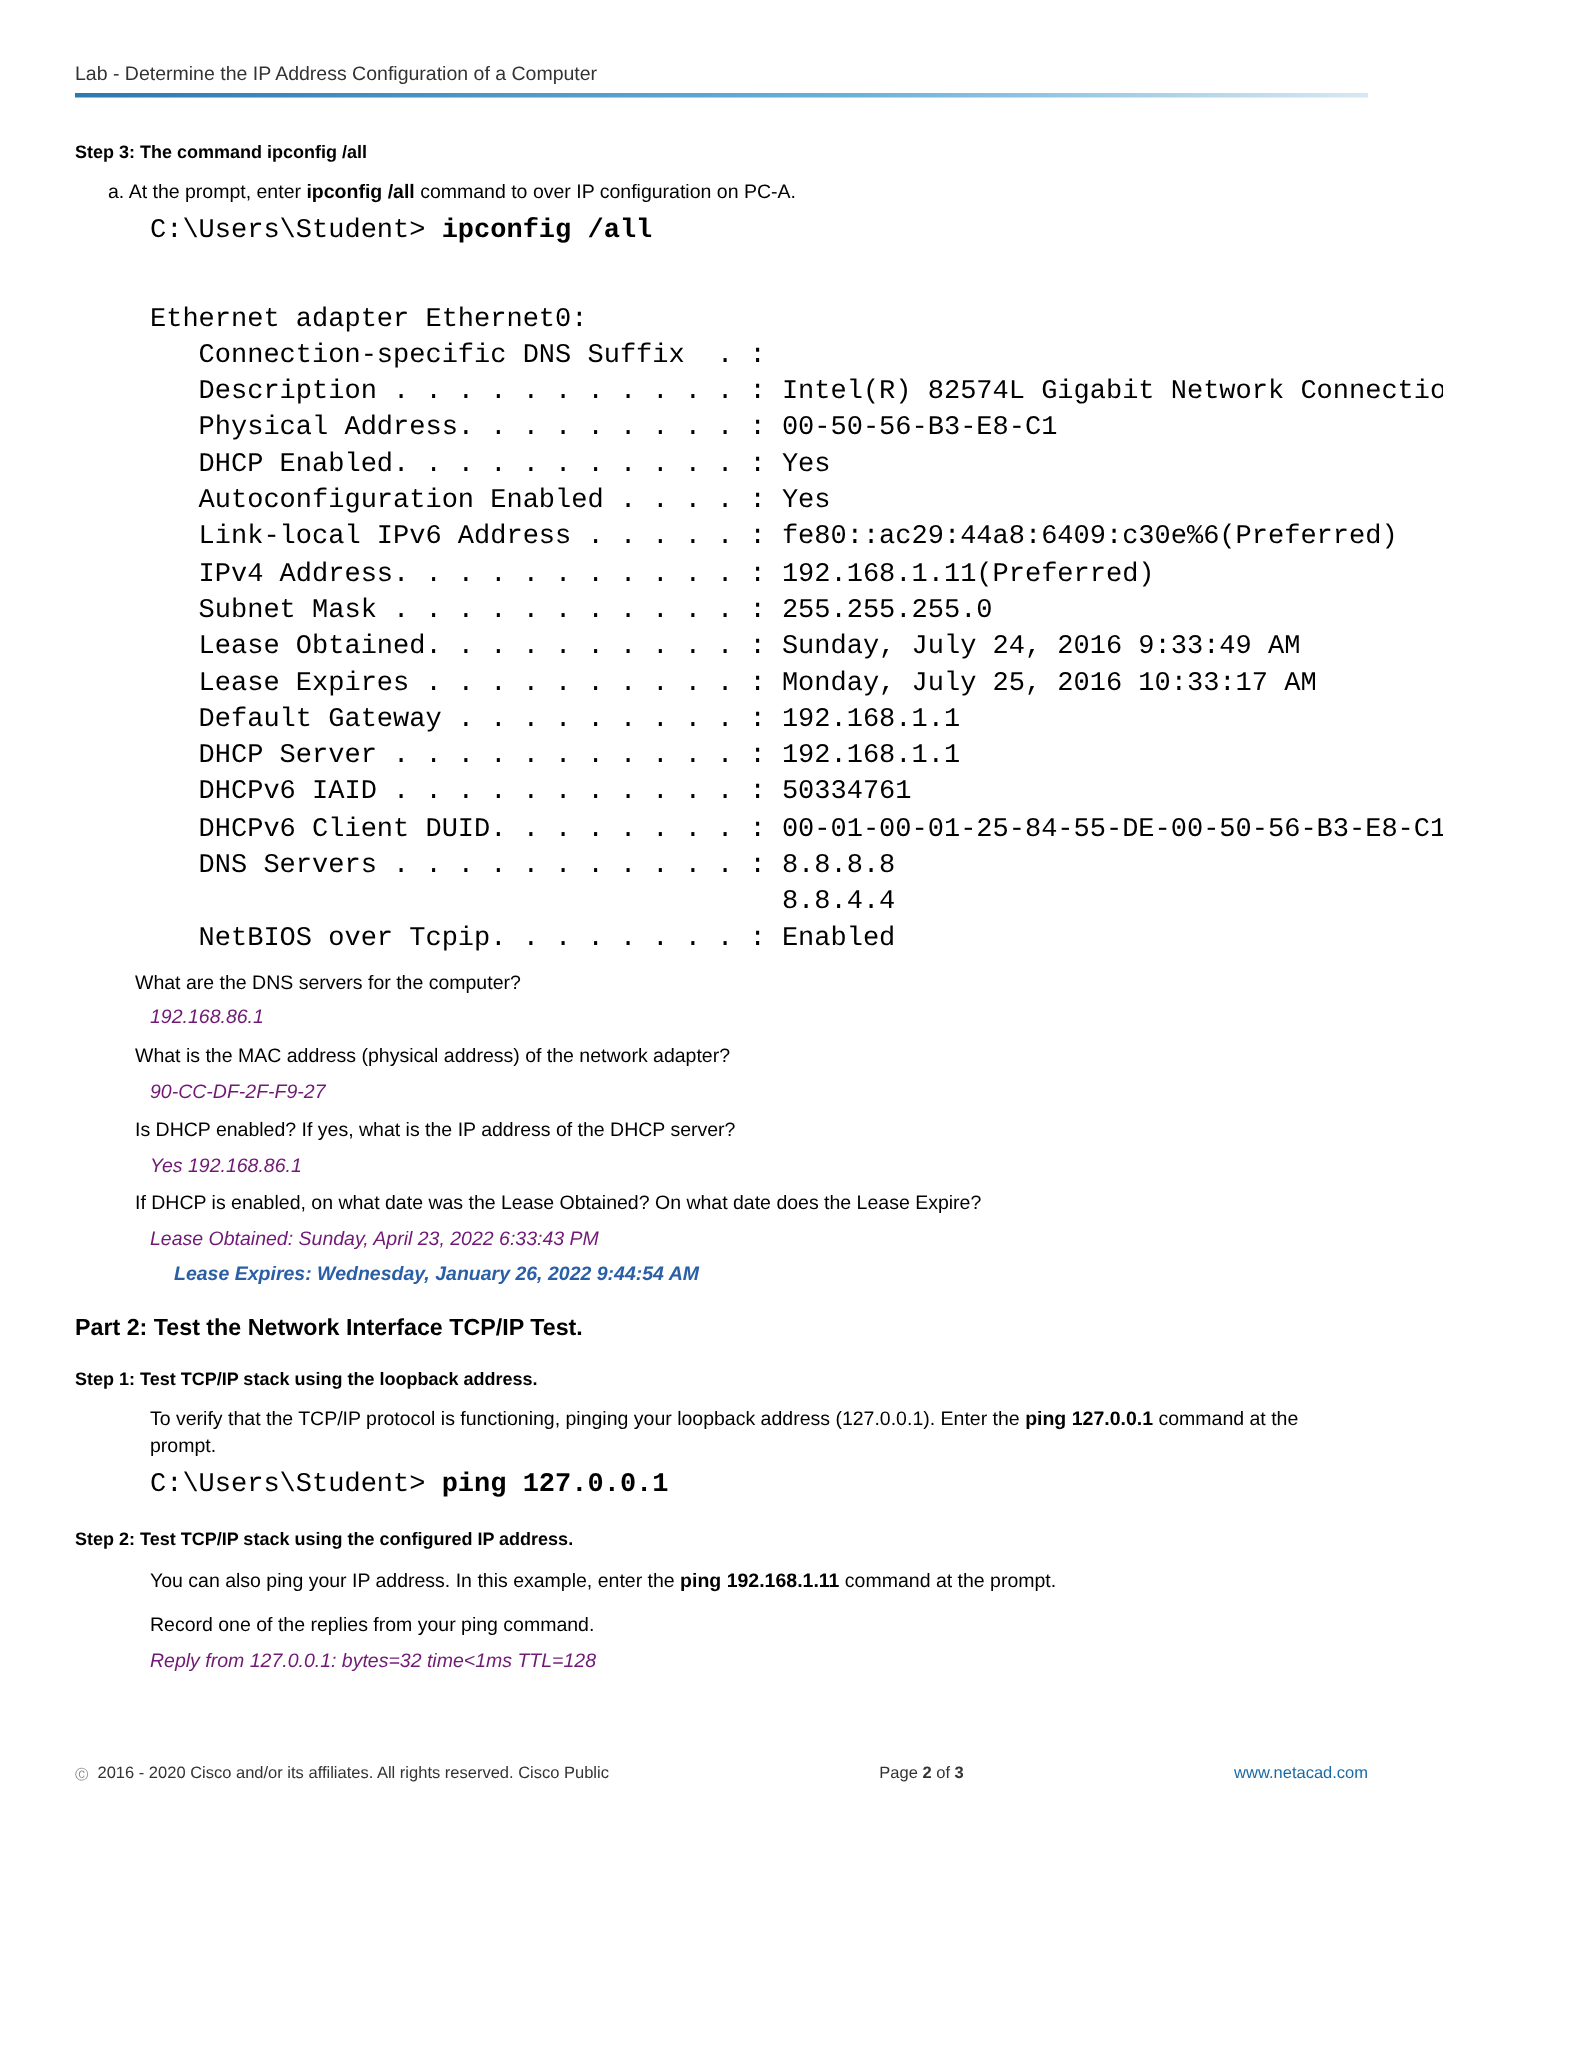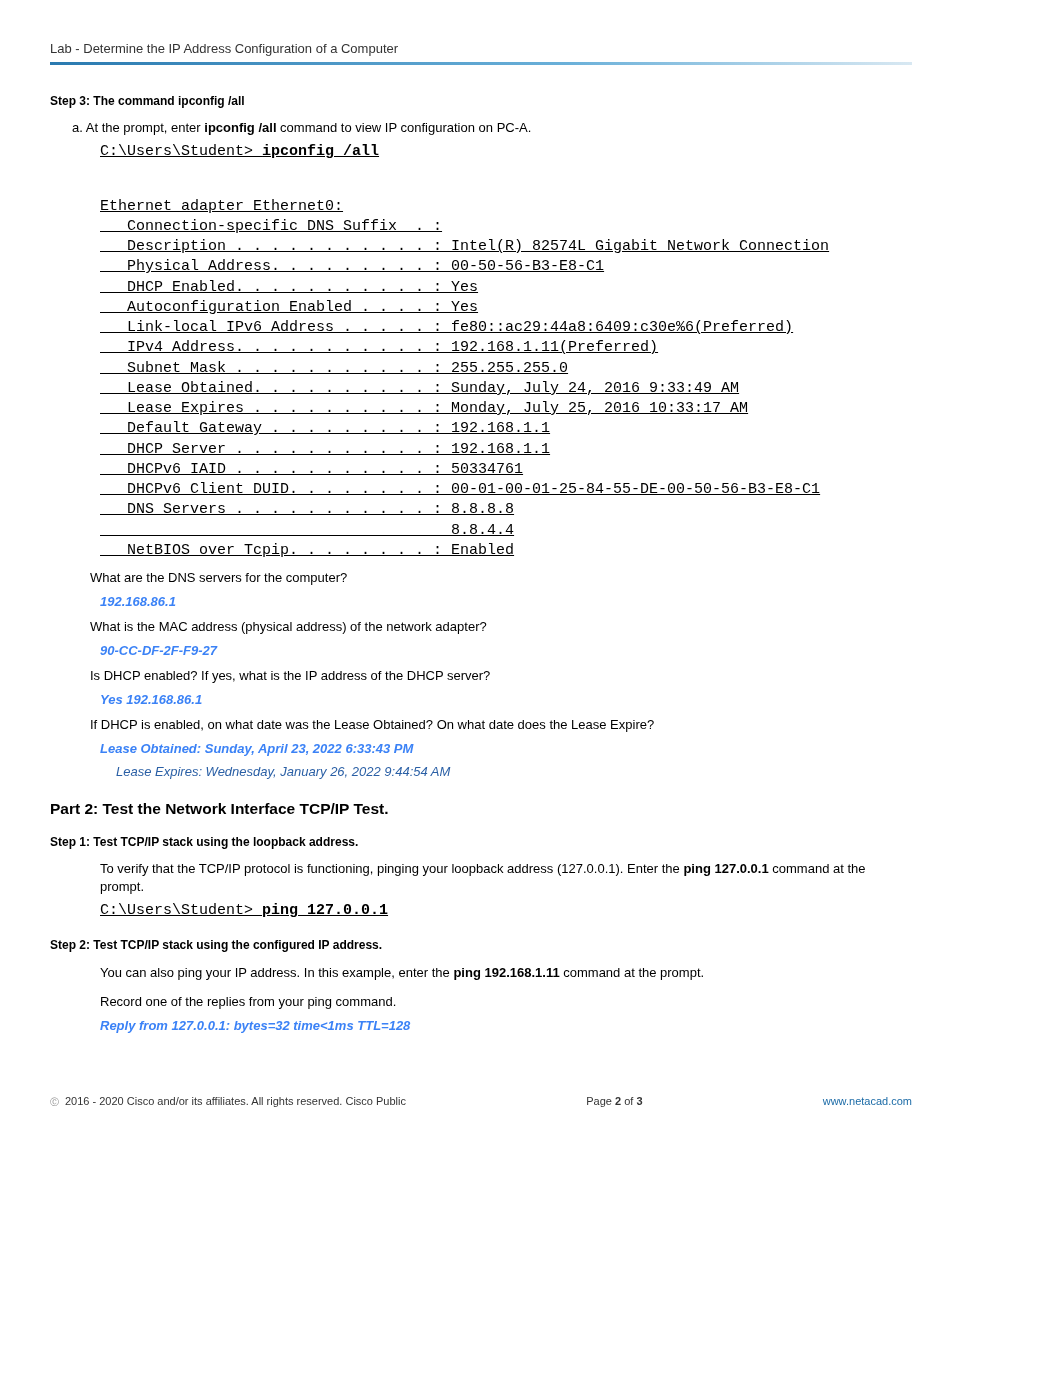--- a/index.html
+++ b/index.html
@@ -30,36 +30,35 @@
     font-weight: bold;
     font-size: 12px;
     margin-top: 28px;
     margin-bottom: 10px;
   }
   .ol-a {
     margin: 0 0 6px 22px;
   }
   .mono {
     font-family: "Courier New", Courier, monospace;
-    font-size: 15px;
+    font-size: 18px;
     white-space: pre;
-    text-decoration: underline;
   }
   .indent-2 { margin-left: 50px; }
   .body-text {
     margin: 8px 0 6px 40px;
   }
   .answer {
-    font-weight: bold;
+    font-weight: normal;
     font-style: italic;
-    color: #3b82f6;
+    color: #701a75;
     margin: 4px 0 6px 50px;
   }
   .answer-indent {
-    font-weight: normal;
+    font-weight: bold;
     font-style: italic;
     color: #2a5fa5;
     margin: 4px 0 6px 66px;
   }
   .part-heading {
     font-weight: bold;
     font-size: 15.5px;
     margin-top: 18px;
     margin-bottom: 6px;
   }
@@ -89,21 +88,21 @@
 <body>
 
 <div class="header-wrap">
   <div class="header-title-shadow">Lab - Determine the IP Address Configuration of a Computer</div>
   <div class="header-line"></div>
 </div>
 
 <div class="step-heading">Step 3: The command ipconfig /all</div>
 
 <div class="ol-a">
-  <span>a.   </span><span>At the prompt, enter </span><strong>ipconfig /all</strong><span> command to view IP configuration on PC-A.</span>
+  <span>a.   </span><span>At the prompt, enter </span><strong>ipconfig /all</strong><span> command to over IP configuration on PC-A.</span>
 </div>
 
 <div class="mono indent-2"><span>C:\Users\Student&gt; </span><strong>ipconfig /all</strong></div>
 
 <div class="mono indent-2" style="margin-top:34px;">Ethernet adapter Ethernet0:</div>
 
 <div class="mono indent-2" style="margin-top:0;">   Connection-specific DNS Suffix  . :
    Description . . . . . . . . . . . : Intel(R) 82574L Gigabit Network Connection
    Physical Address. . . . . . . . . : 00-50-56-B3-E8-C1
    DHCP Enabled. . . . . . . . . . . : Yes

